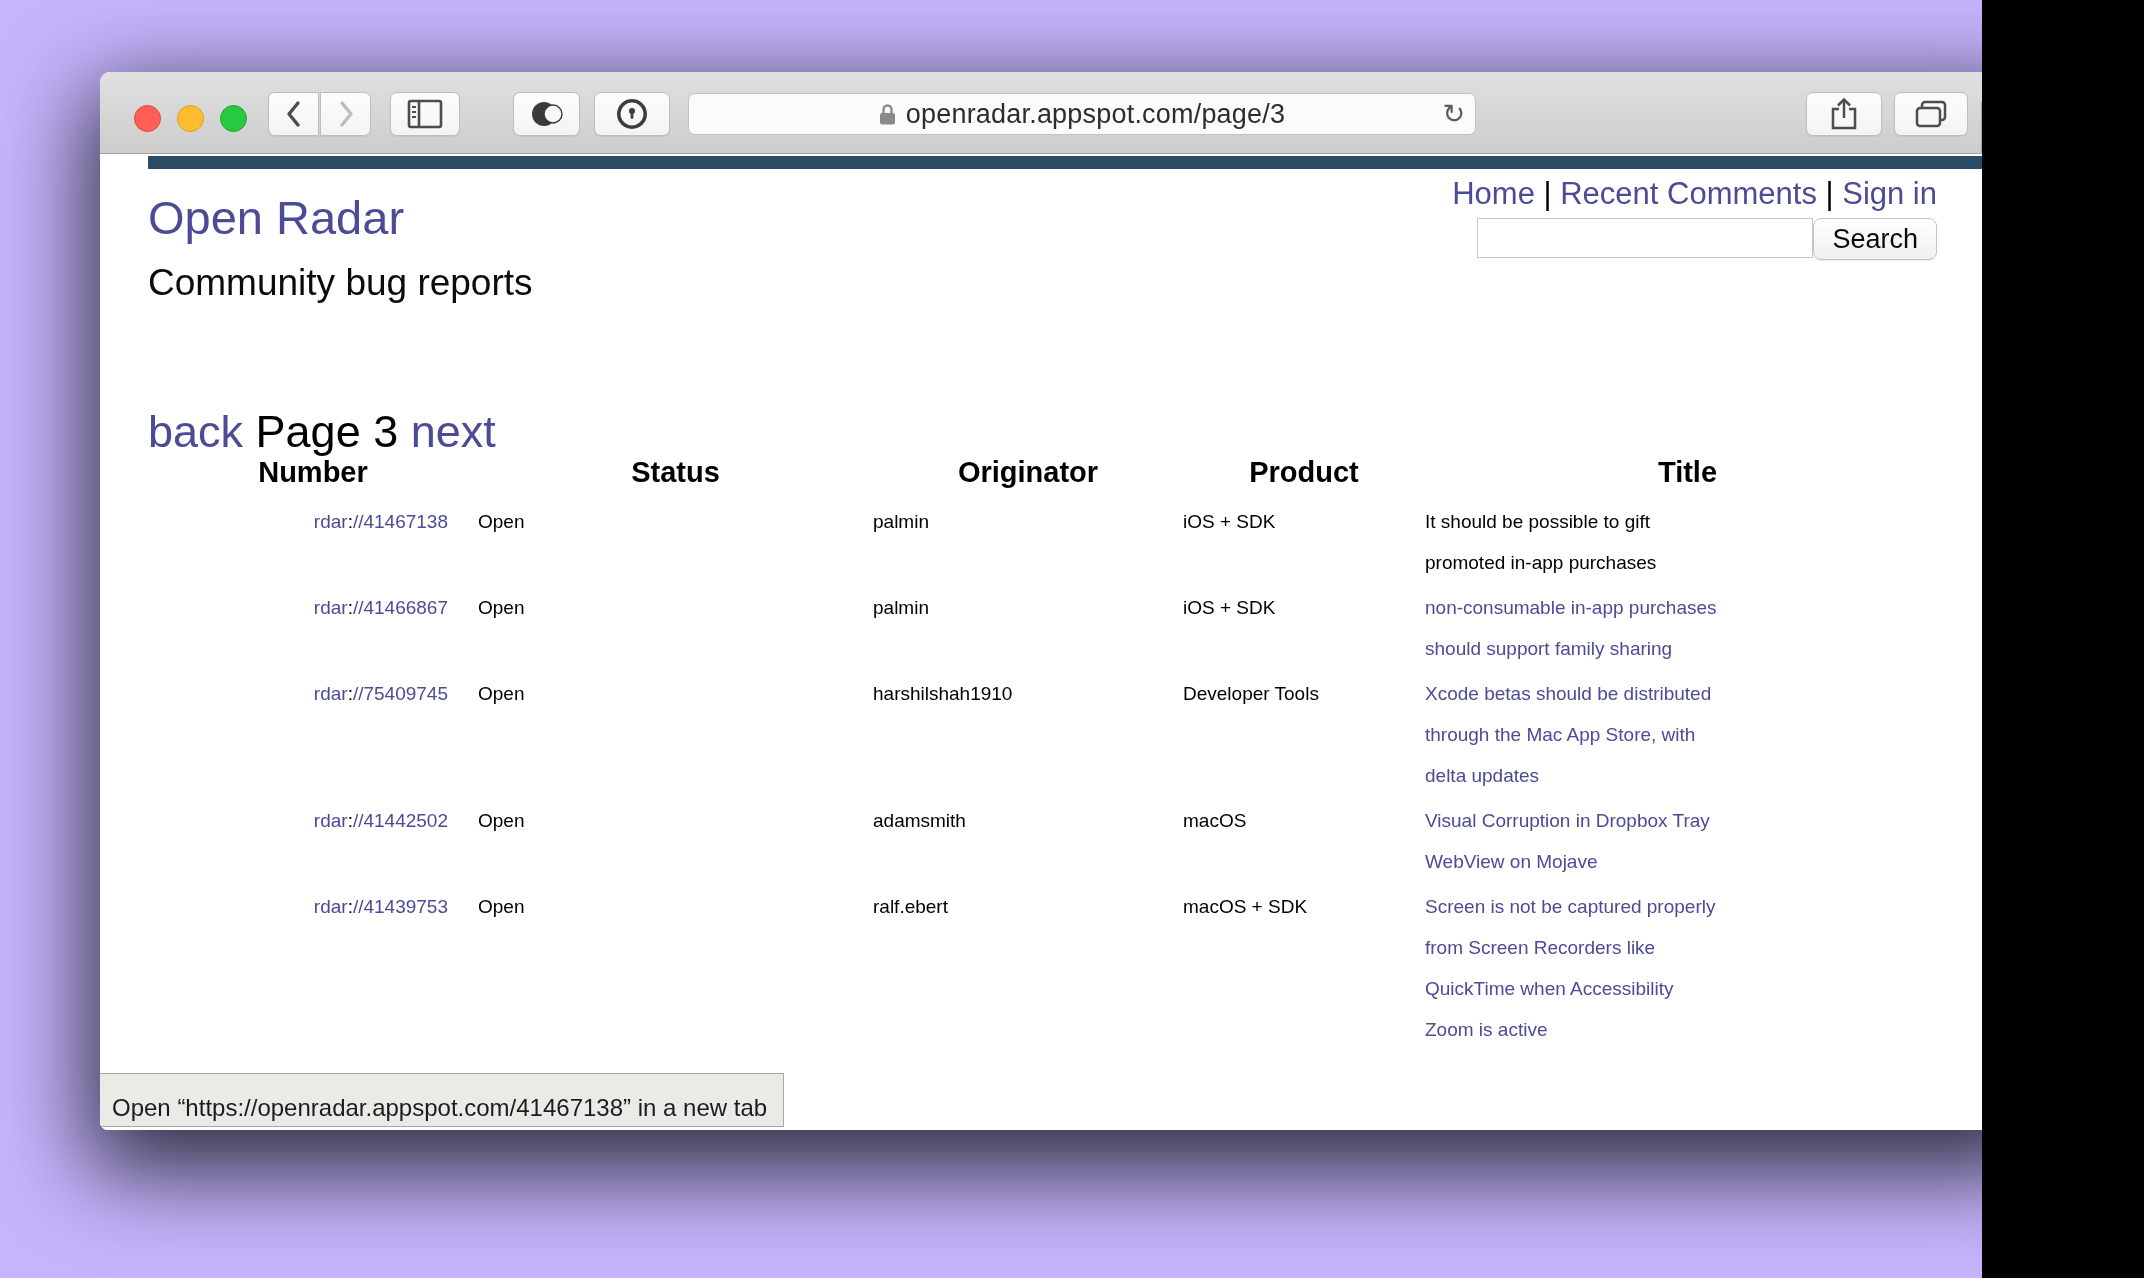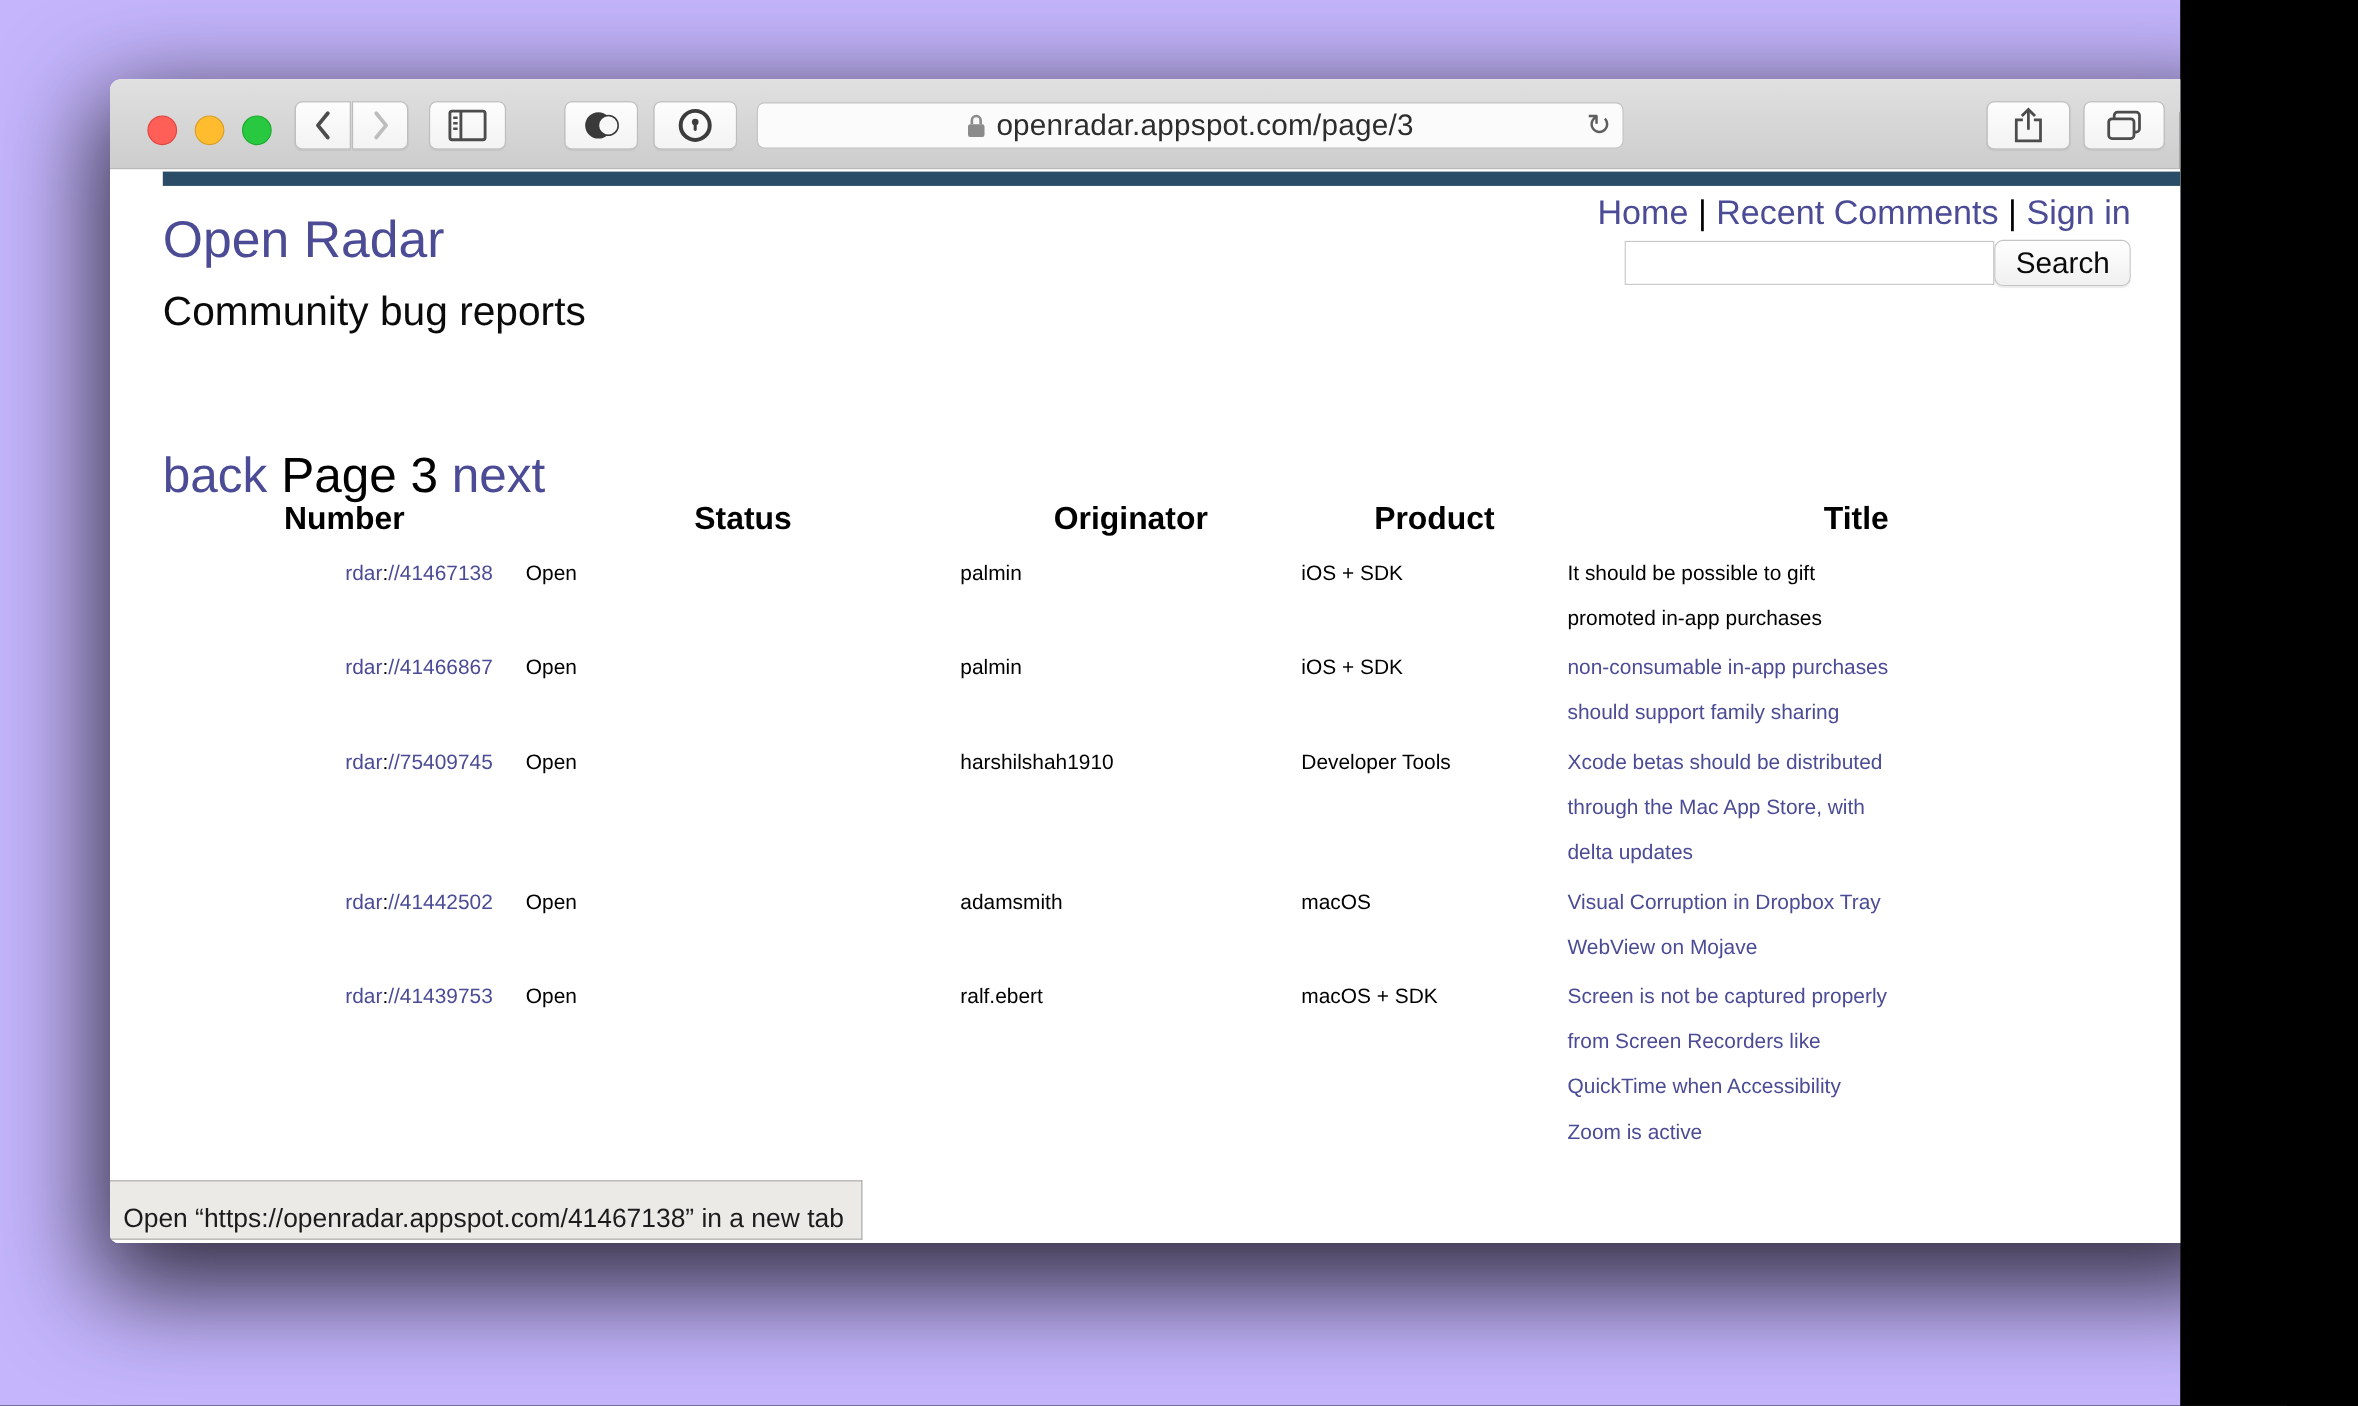--- a/index.html
+++ b/index.html
@@ -38,21 +38,21 @@
                 display:flex;align-items:center;justify-content:center;
                 font-size:40px;font-weight:300;color:#585858;}
   
   .page{position:relative;height:976px;background:#fff;color:#000;}
   .rule{position:absolute;left:48px;top:2px;width:1837px;height:13px;background:var(--navy,#2a4c66);}
   a.lnk{color:var(--link,#4b4b96);text-decoration:none;cursor:pointer;}
   .site-title{position:absolute;left:48px;top:36px;font-size:47px;text-align:center;}
   .tagline{position:absolute;left:48px;top:108px;font-size:37px;color:#0b0b0b;}
   .nav{position:absolute;top:22px;right:96px;font-size:31px;white-space:nowrap;}
   .nav .sep{color:#000;}
-  .search-row{position:absolute;top:64px;right:96px;display:flex;align-items:center;}
+  .search-row{position:absolute;top:64px;right:96px;display:flex;align-items:flex-start;}
   .search-input{width:336px;height:40px;box-sizing:border-box;border:1px solid #c6c6c6;
                 background:#fff;font-size:26px;padding:0 8px;outline:none;
                 font-family:"Liberation Sans",sans-serif;}
   .search-btn{height:42px;padding:0 18px;font-size:27px;color:#0a0a0a;
               background:linear-gradient(#ffffff,#f0f0f0);
               border:1px solid #c4c4c4;border-radius:8px;
               font-family:"Liberation Sans",sans-serif;
               box-shadow:0 1px 1px rgba(0,0,0,.08);}
   .pagination{position:absolute;left:48px;top:252px;font-size:45px;}
   .pagination .current{color:#000;}

